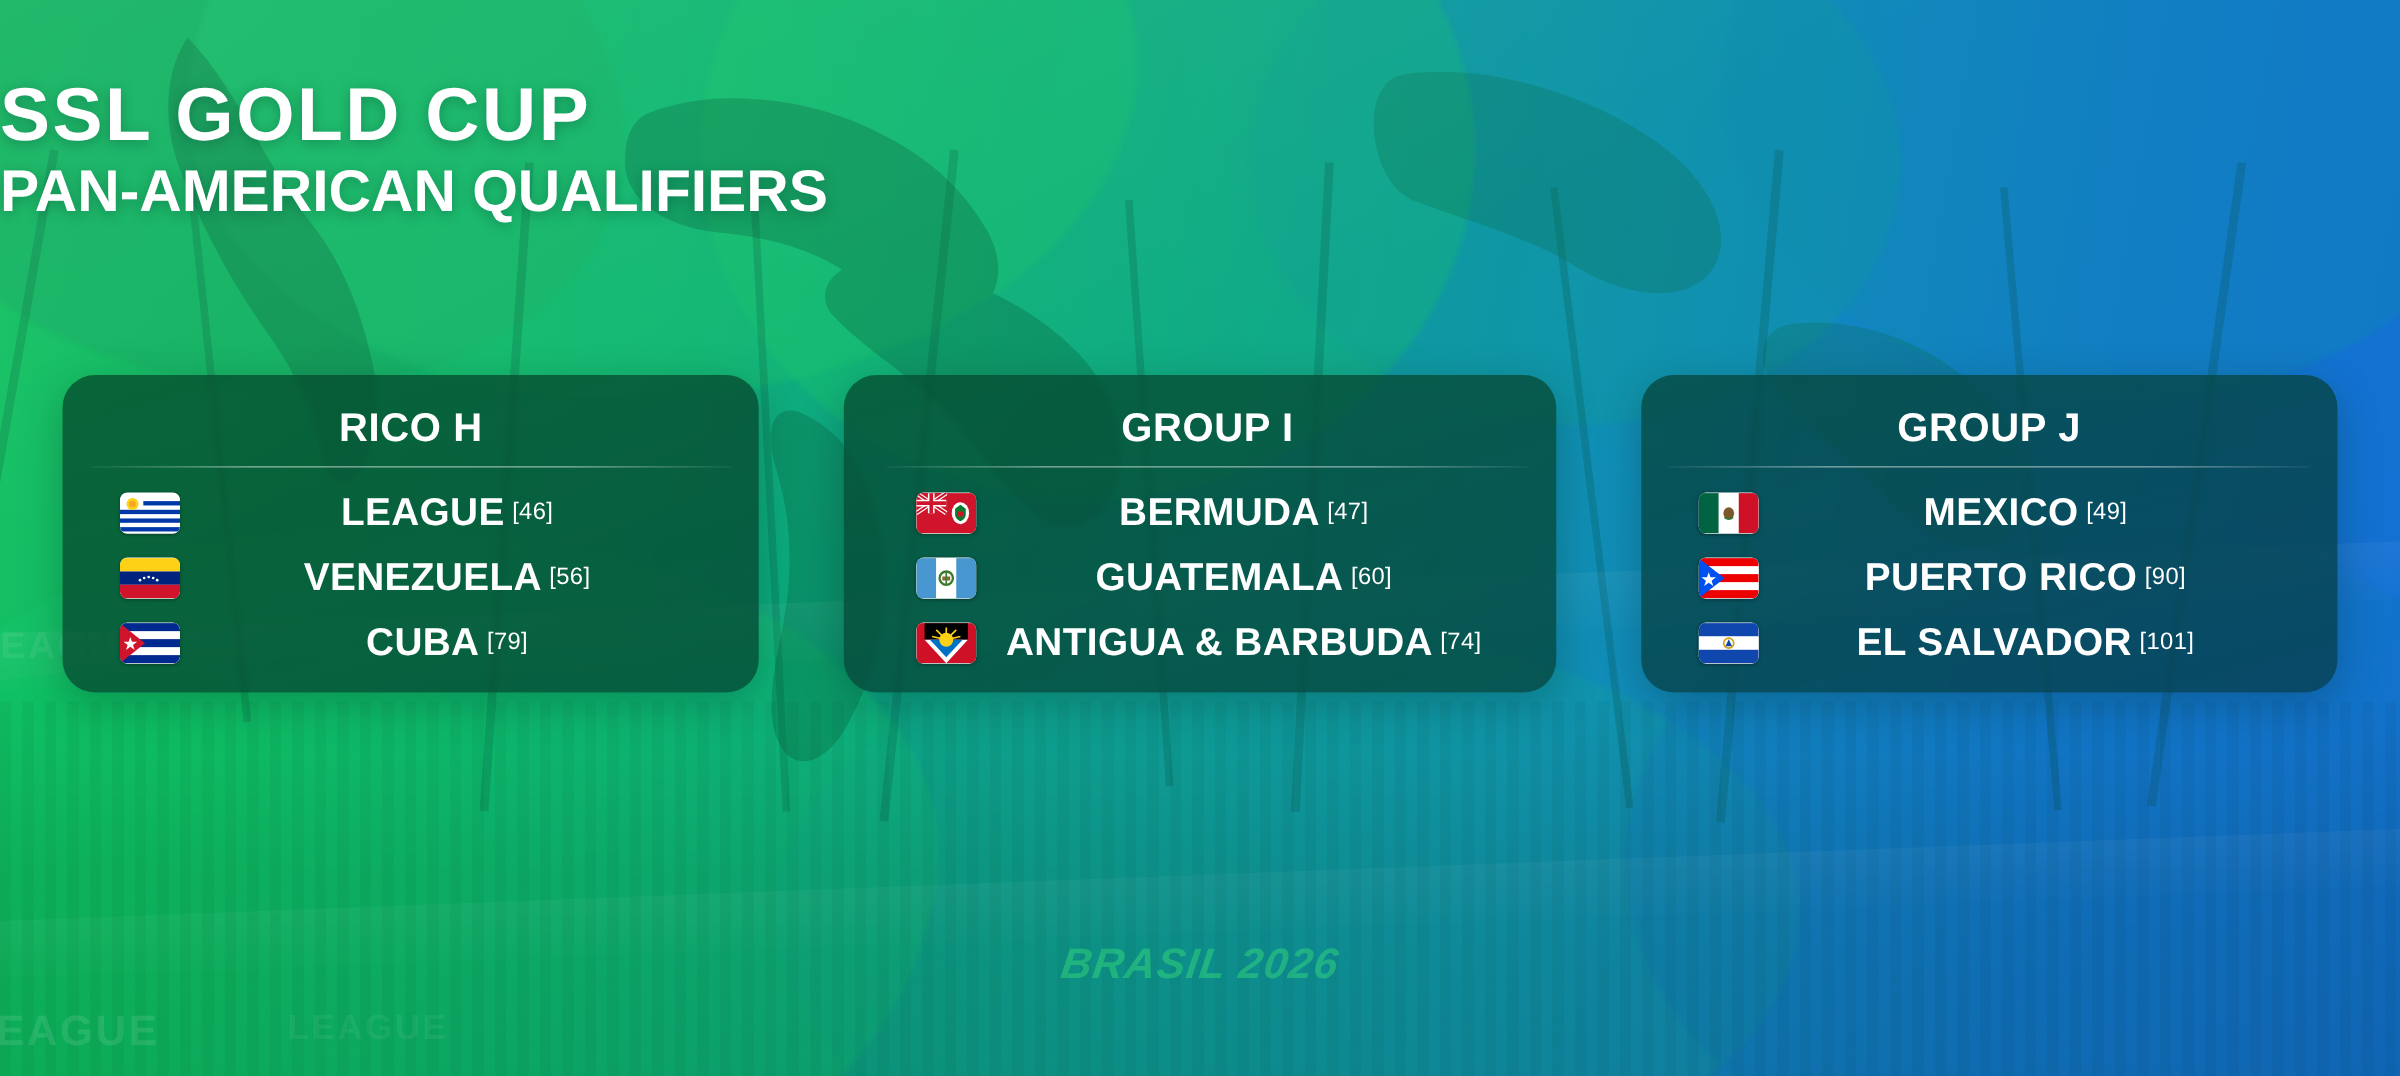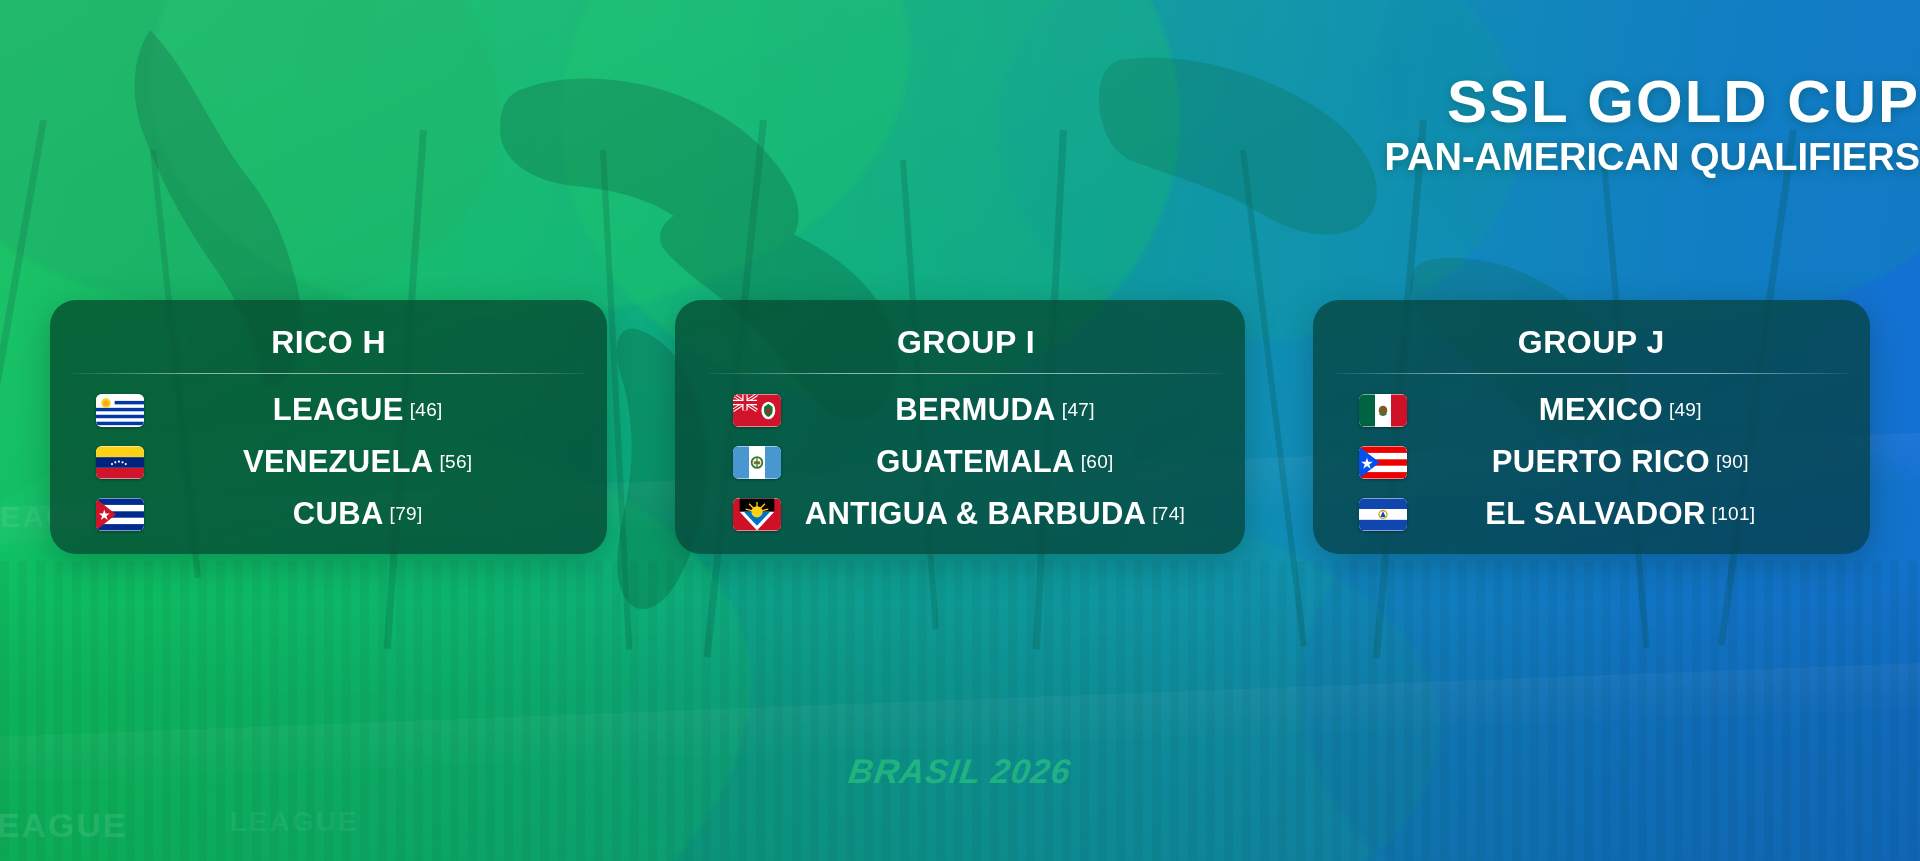--- a/index.html
+++ b/index.html
@@ -74,29 +74,29 @@
   .wm-c { left:230px;  top:806px; font-size:28px; color:rgba(255,255,255,.06); }
 
   .brasil {
     position:absolute; left:0; right:0; top:752px;
     text-align:center; font-size:34px; font-weight:800; font-style:italic;
     letter-spacing:1px; color:rgba(60,230,120,.42);
     transform:skewX(-8deg); user-select:none;
   }
 
   
-  .titlewrap { position:absolute; left:0; right:0; top:72px; text-align:right; z-index:6; }
+  .titlewrap { position:absolute; left:0; right:0; top:62px; text-align:left; z-index:6; }
   .title-1 {
     font-size:60px; font-weight:800; color:#ffffff;
     letter-spacing:2px; line-height:1.0;
     font-stretch:expanded;
     text-shadow:0 2px 10px rgba(0,60,40,.35);
   }
   .title-2 {
-    font-size:38px; font-weight:800; color:#ffffff;
+    font-size:47px; font-weight:800; color:#ffffff;
     letter-spacing:0px; line-height:1.05; margin-top:6px;
     text-shadow:0 2px 10px rgba(0,60,40,.35);
   }
 
   
   .cards {
     position:absolute; top:300px; left:50px; right:50px;
     display:flex; gap:68px; z-index:6;
   }
   .card {

